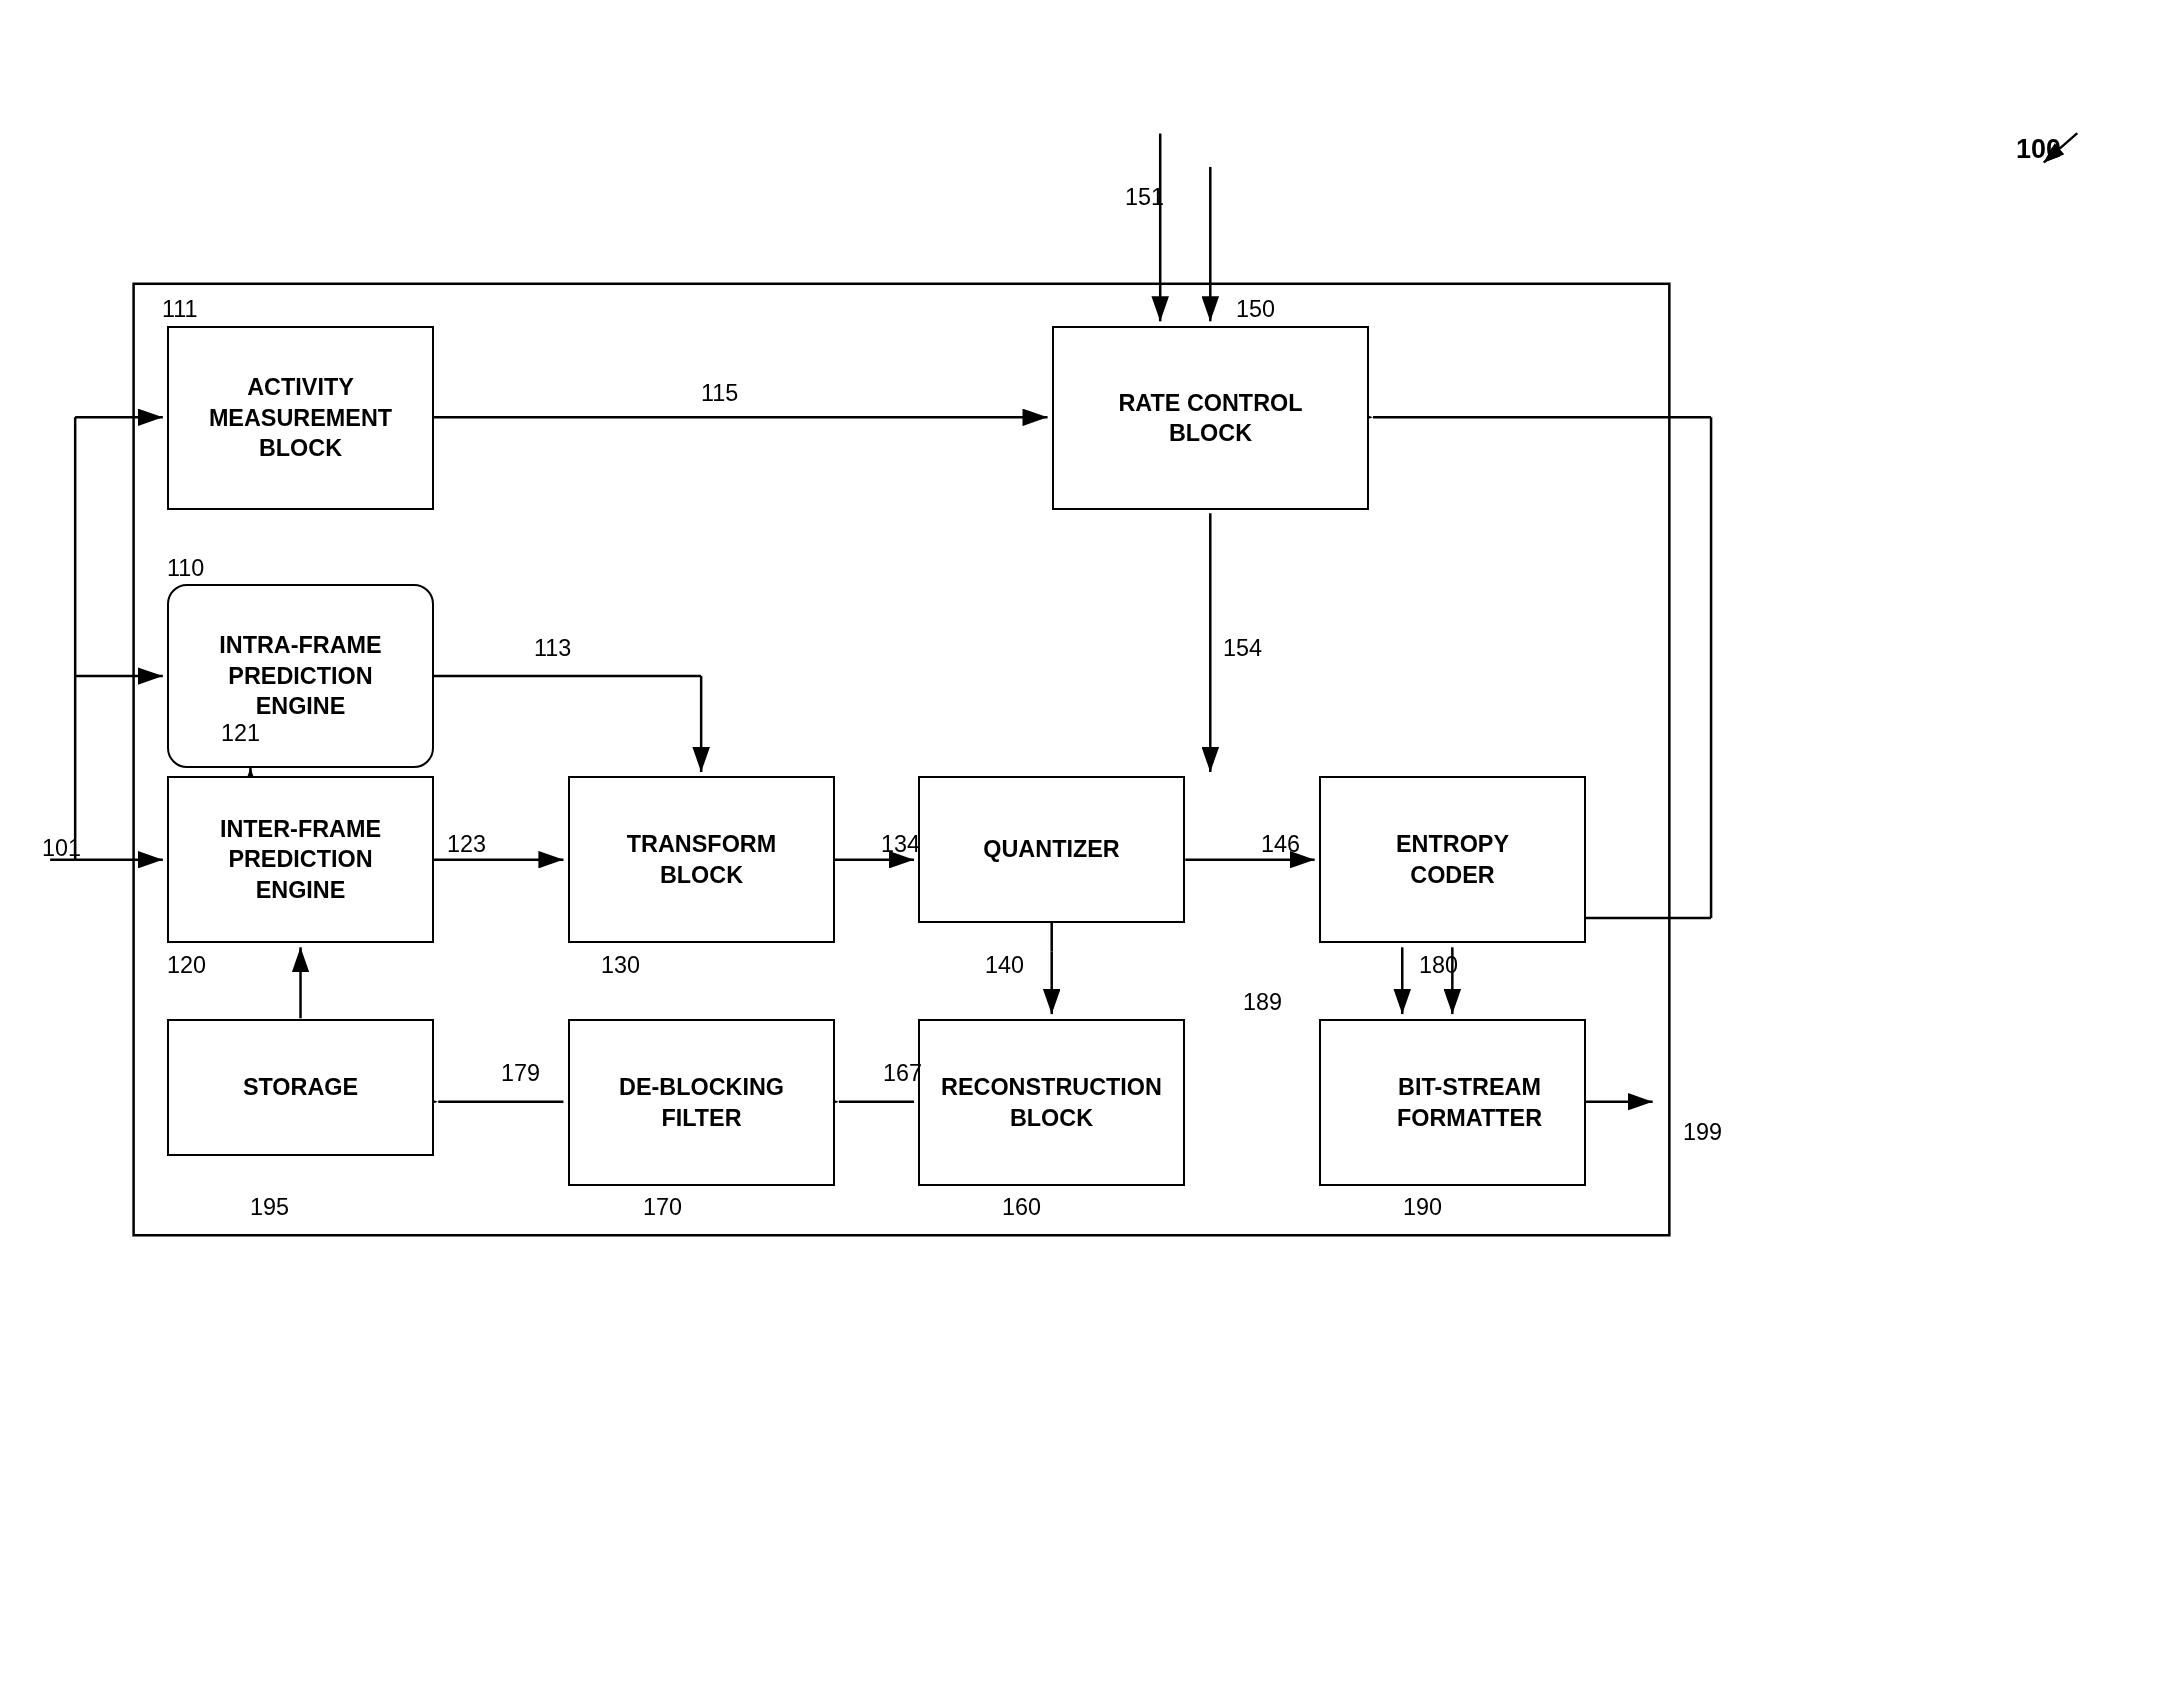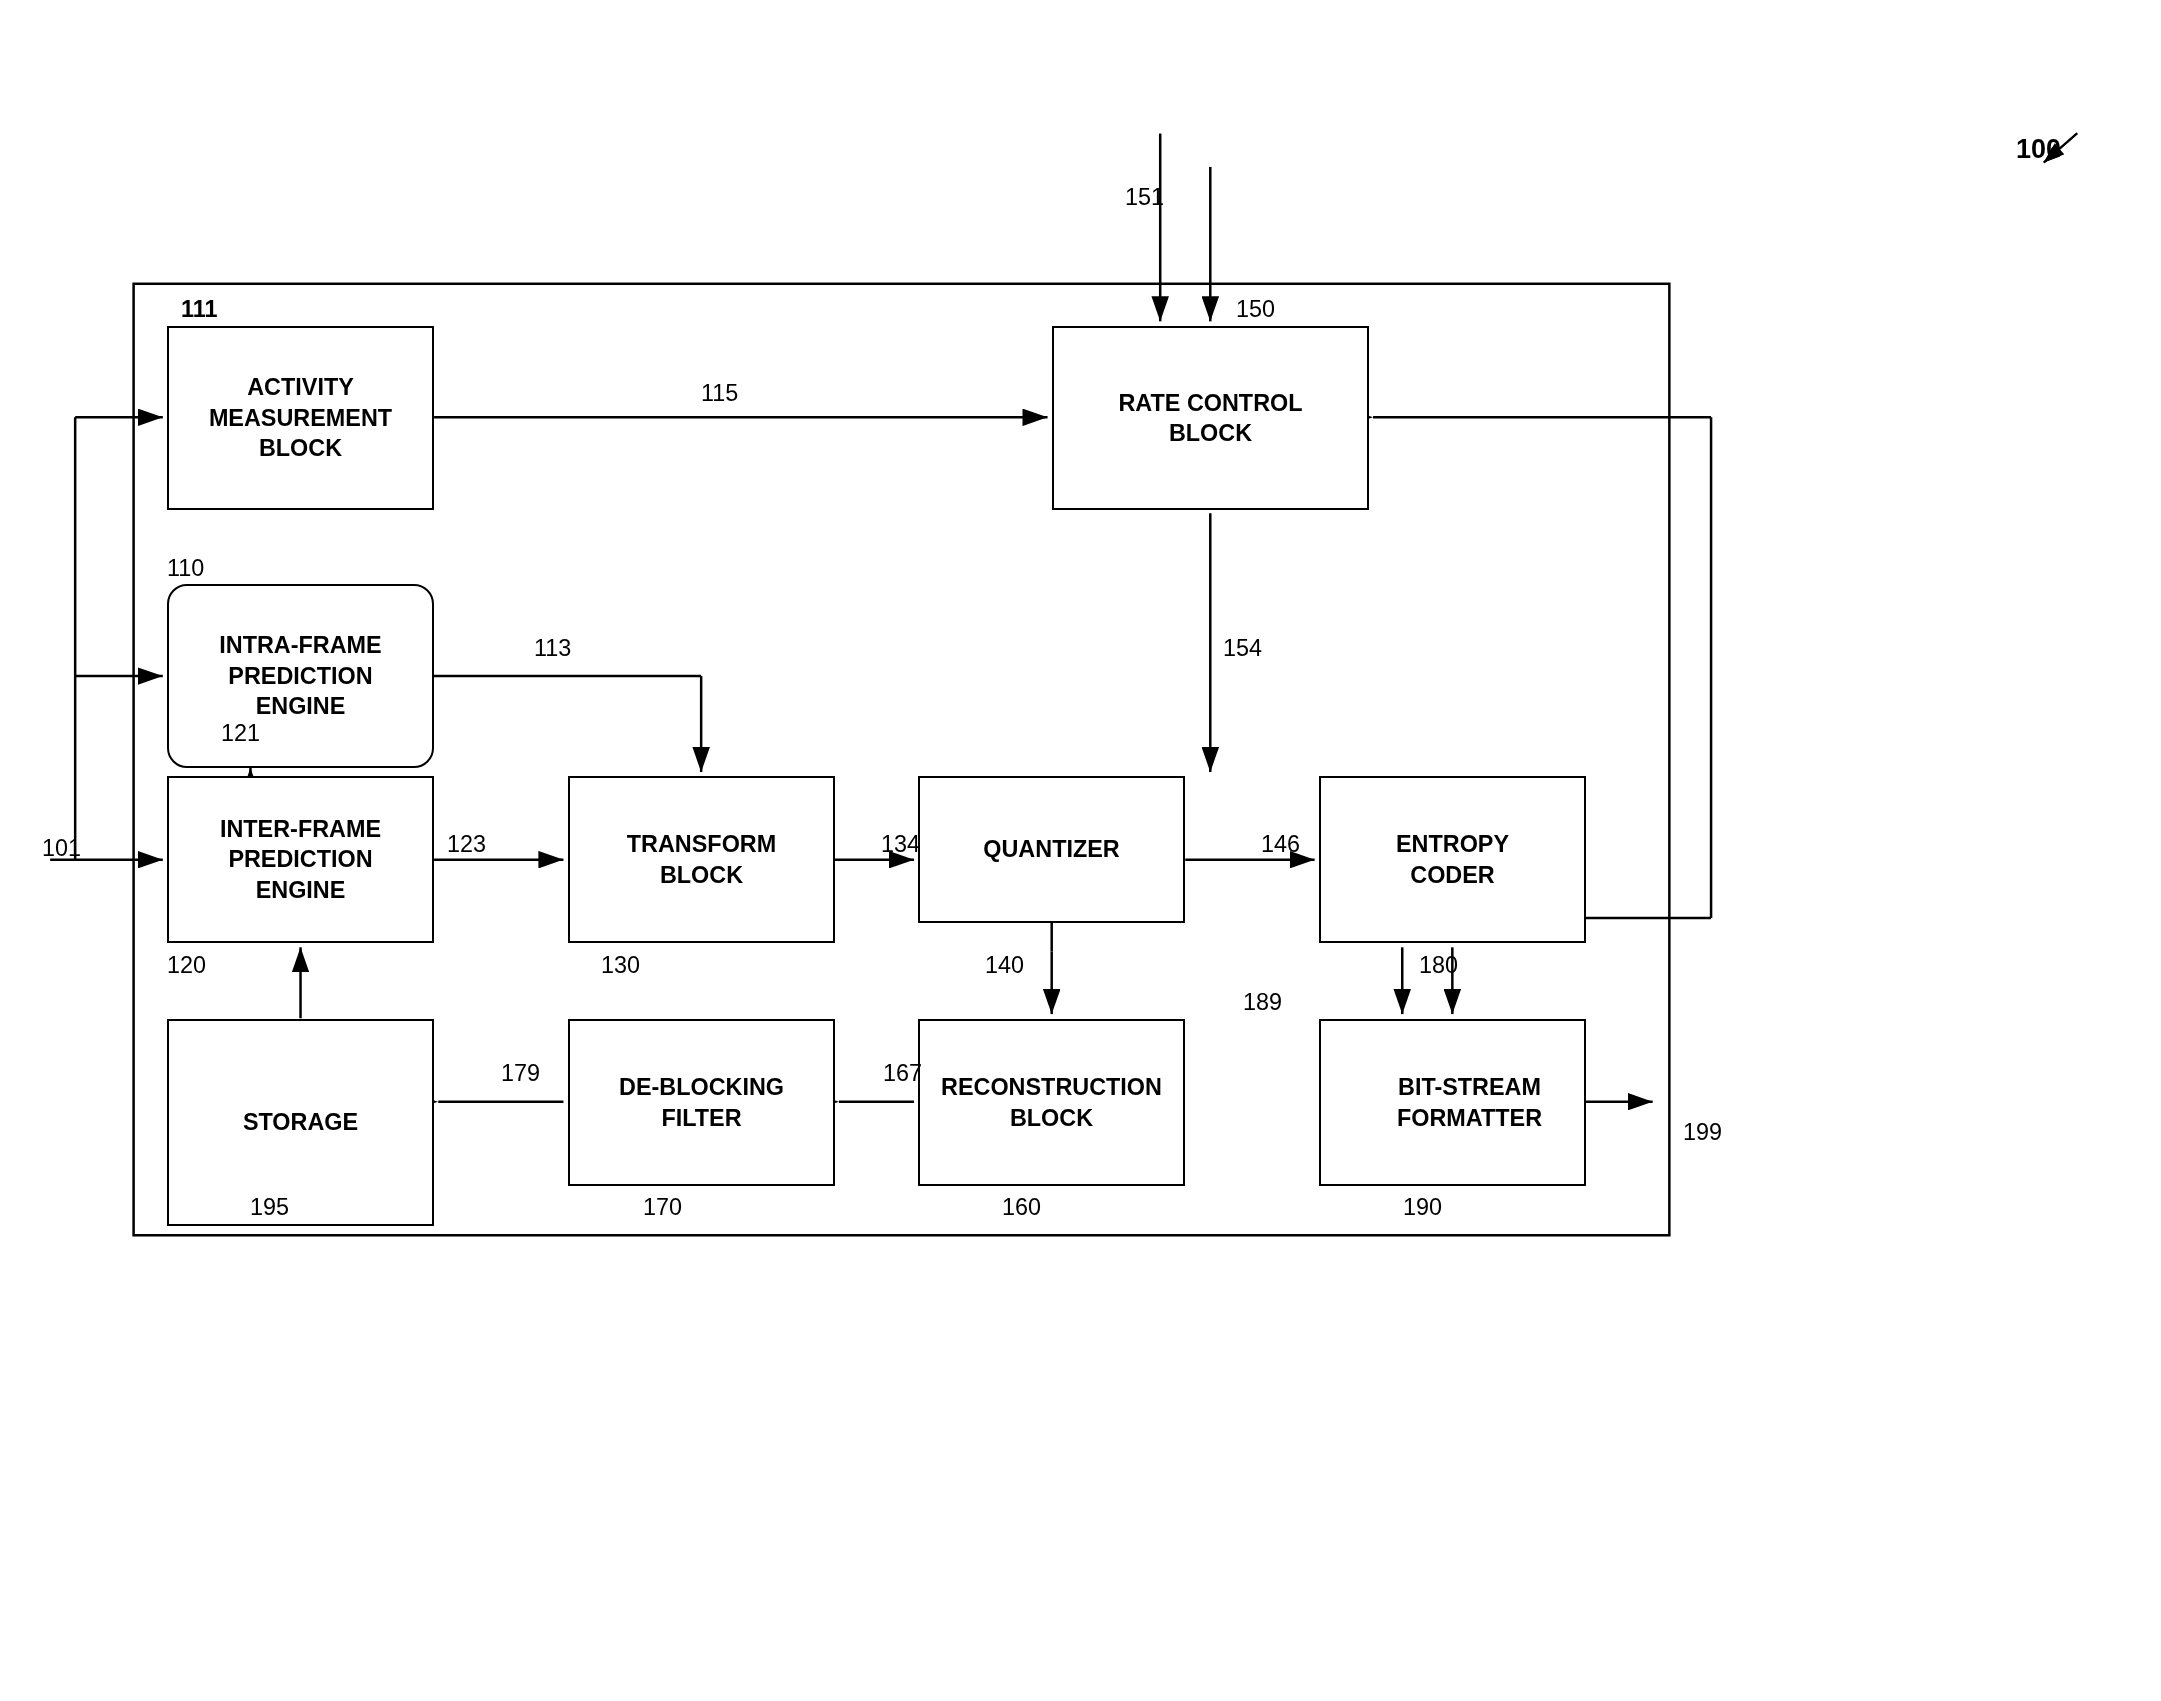--- a/index.html
+++ b/index.html
@@ -113,21 +113,21 @@
 
     <line x1="1450" y1="200" x2="1450" y2="385" stroke="#000" stroke-width="3" marker-end="url(#arrowhead)"></line>
 
   </svg>
 
   <div class="block" style="left:167px; top:326px; width:267px; height:184px;">
     <span>ACTIVITY
 MEASUREMENT
 BLOCK</span>
   </div>
-  <div class="label" style="left:181px; top:296px;font-weight:bold;">111</div>
+  <div class="label" style="left:162px; top:296px;">111</div>
 
   <div class="block" style="left:1052px; top:326px; width:317px; height:184px;">
     <span>RATE CONTROL<br>BLOCK</span>
   </div>
   <div class="label" style="left:1236px; top:296px;">150</div>
 
   <div class="block" style="left:167px; top:584px; width:267px; height:184px;border-radius:20px;">
     <span>INTRA-FRAME<br>PREDICTION<br>ENGINE</span>
   </div>
   <div class="label" style="left:167px; top:555px;">110</div>
@@ -145,21 +145,21 @@
   <div class="block" style="left:918px; top:776px; width:267px; height:147px;">
     <span>QUANTIZER</span>
   </div>
   <div class="label" style="left:985px; top:952px;">140</div>
 
   <div class="block" style="left:1319px; top:776px; width:267px; height:167px;">
     <span>ENTROPY<br>CODER</span>
   </div>
   <div class="label" style="left:1419px; top:952px;">180</div>
 
-  <div class="block" style="left:167px; top:1019px; width:267px; height:207px;">
+  <div class="block" style="left:167px; top:1019px; width:267px; height:137px;">
     <span>STORAGE</span>
   </div>
   <div class="label" style="left:250px; top:1194px;">195</div>
 
   <div class="block" style="left:568px; top:1019px; width:267px; height:167px;">
     <span>DE-BLOCKING<br>FILTER</span>
   </div>
   <div class="label" style="left:643px; top:1194px;">170</div>
 
   <div class="block" style="left:918px; top:1019px; width:267px; height:167px;">

